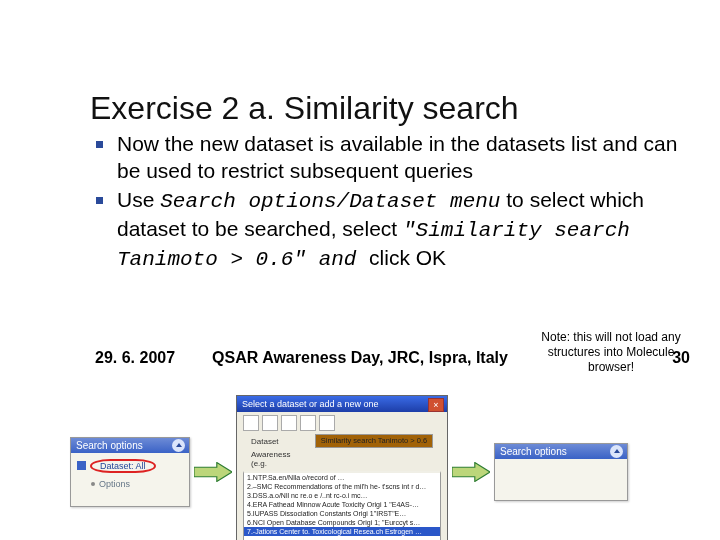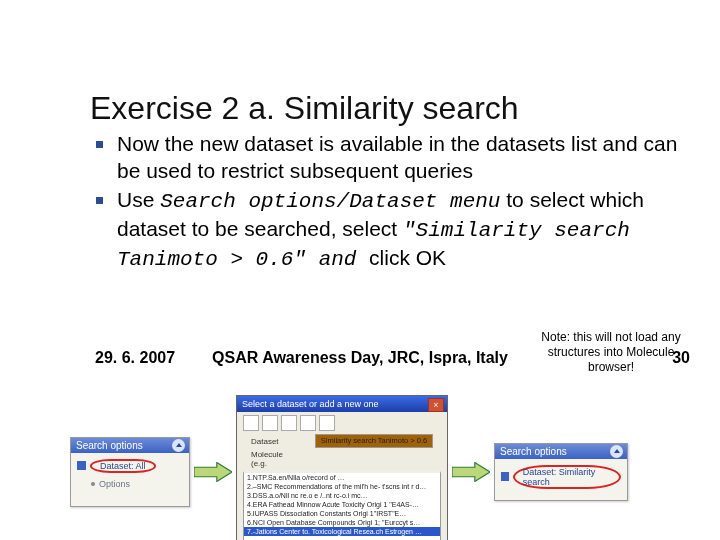--- a/index.html
+++ b/index.html
@@ -99,21 +99,21 @@
           <span class="tb-btn"></span>
           <span class="tb-btn"></span>
           <span class="tb-btn"></span>
           <span class="tb-btn"></span>
         </div>
         <div class="fld">
           <label>Dataset</label>
           <span class="inp">Similarity search Tanimoto &gt; 0.6</span>
         </div>
         <div class="fld">
-          <label>Molecule (e.g.</label>
+          <label>Awareness (e.g.</label>
         </div>
         <div class="listbox">
           <div class="li">1.NTP.Sa.en/Nlla o/record of …</div>
           <div class="li">2.–SMC Recommendations of the mil'h he- t'scns int r d…</div>
           <div class="li">3.DSS.a.o/Nll nc re.o e /..nt rc-o.i mc…</div>
           <div class="li">4.ERA Fathead Minnow Acute Toxicity Origi 1 "E4AS-…</div>
           <div class="li">5.IUPASS Dissociation Constants Origi 1"IRST"E…</div>
           <div class="li">6.NCI Open Database Compounds Origi 1; "Eurccyt s…</div>
           <div class="li sel">7.-Jations Center to. Toxicological Resea.ch Estrogen …</div>
         </div>
@@ -124,26 +124,20 @@
       <svg viewBox="0 0 40 20">
           <polygon points="0,5 24,5 24,0 40,10 24,20 24,15 0,15" fill="#bcd67a" stroke="#2e7d32" stroke-width="1.2"></polygon>
         </svg>
     </span>
 
     <div class="panel panelC">
       <div class="panel-head">
         <span>Search options</span>
         <span class="chev"></span>
       </div>
-      <div class="panel-body">
-        <div class="line1">
-          <span class="sq"></span>
-          <span class="circled">Dataset: Similarity search</span>
-        </div>
-      </div>
     </div>
   </div>
 
   <div class="footer">
     <span class="date">29. 6. 2007</span>
     <span class="center"><span>QSAR Awareness Day, JRC, Ispra, Italy</span></span>
     <span class="pg">30</span>
   </div>
 </div>
 

